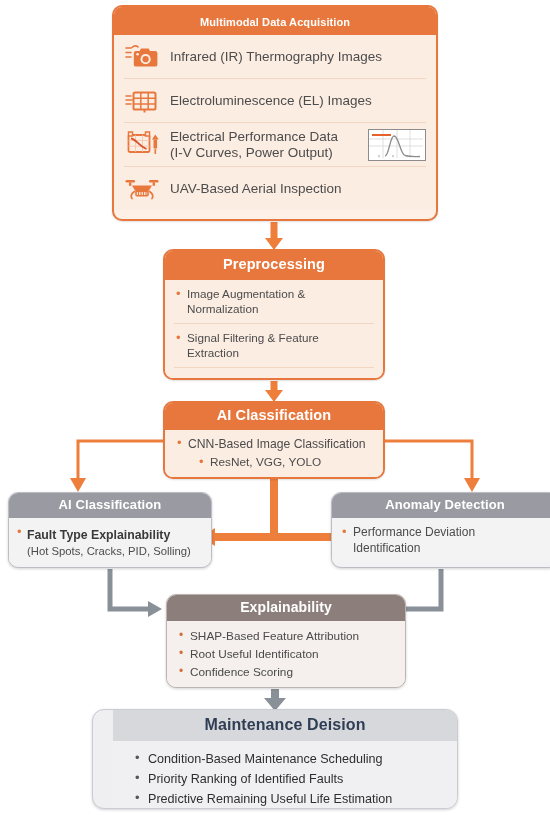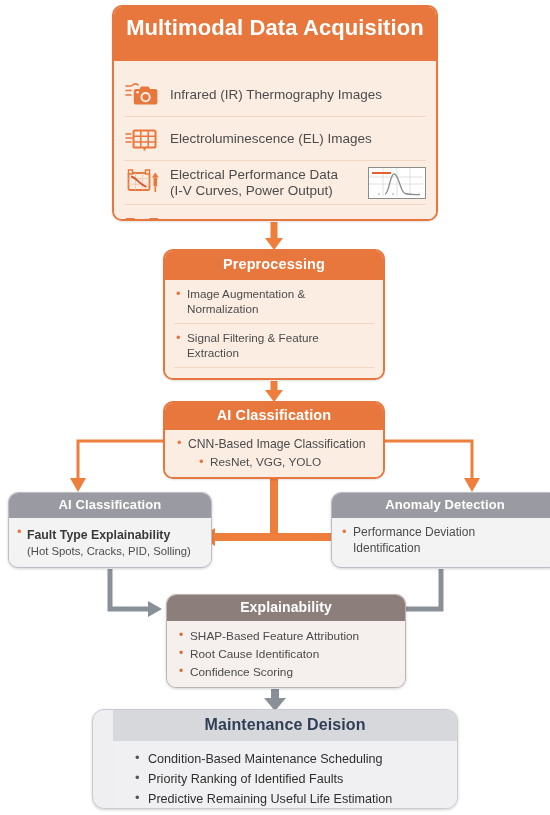--- a/index.html
+++ b/index.html
@@ -35,22 +35,22 @@
   .warm .hd{background:#8C7F7B;}
   .warm .bd{background:#F5F0EE;color:#4A4A4A;}
 
   
   .light{border:1px solid #C9CCD2;background:#EFEFF1;border-radius:12px;box-shadow:0 1px 3px rgba(0,0,0,.18);padding-left:20px;}
   .light .hd{background:#D6D8DC;color:#2F3E54;}
   .light .bd{background:#F0F0F2;color:#303030;}
 
   
   #box-multimodal{left:112px;top:5px;width:326px;height:216px;}
-  #box-multimodal .hd{font-size:22px;padding:9px 0 21px;}
-  #box-multimodal .bd{padding:12px 10px;}
+  #box-multimodal .hd{font-size:11px;padding:9px 0 7px;}
+  #box-multimodal .bd{padding:0 10px;}
   .mmrow{
     display:flex;align-items:center;gap:10px;
     height:43px;border-bottom:1px solid #F3D6C2;
     font-size:13.5px;color:#4C4C4C;position:relative;
   }
   .mmrow:last-child{border-bottom:none;}
   .mmrow .lbl{line-height:1.18;flex:1;}
   .mmrow .ic{width:36px;height:32px;flex:0 0 36px;display:flex;align-items:center;justify-content:center;}
   .ivthumb{width:56px;height:30px;border:1px solid #8C8C8C;background:#FFFFFF;flex:0 0 56px;}
 
@@ -340,21 +340,21 @@
 
   <div class="card warm" id="box-expl">
     <div class="hd">Explainability</div>
     <div class="bd">
       <div class="erow">
         <span class="ebul">•</span>
         <span>SHAP-Based Feature Attribution</span>
       </div>
       <div class="erow">
         <span class="ebul">•</span>
-        <span>Root Cause Identificaton</span>
+        <span>Root Useful Identificaton</span>
       </div>
       <div class="erow">
         <span class="ebul">•</span>
         <span>Confidence Scoring</span>
       </div>
     </div>
   </div>
 
   <div class="card light" id="box-maint">
     <div class="hd">Maintenance Deision</div>

